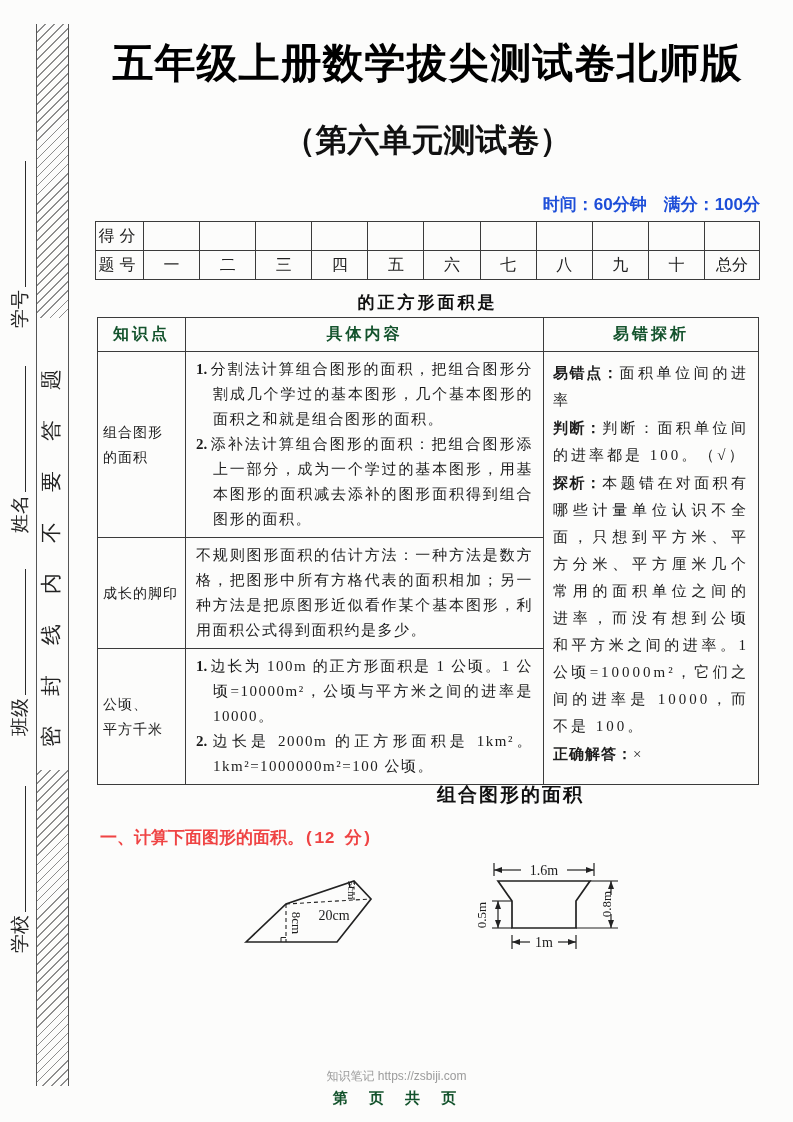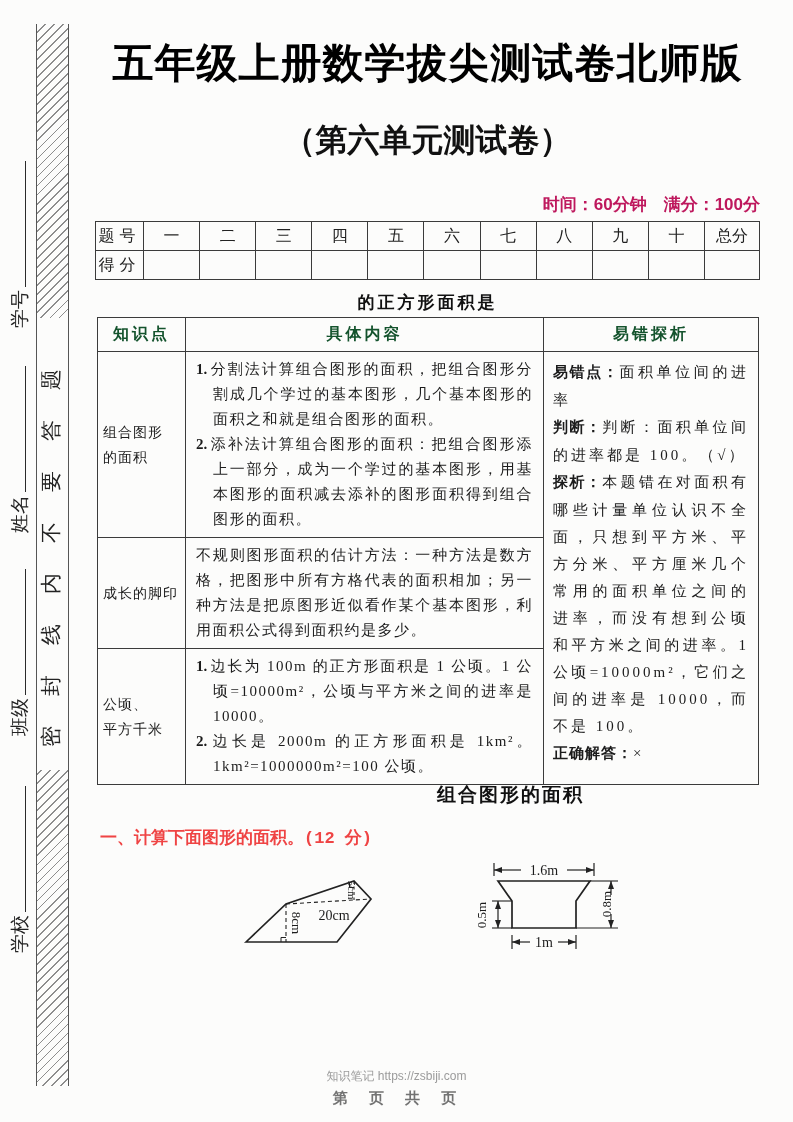--- a/index.html
+++ b/index.html
@@ -40,21 +40,21 @@
     position:absolute; left:95px; top:36px; width:665px; text-align:center;
     font-family:"Liberation Sans", sans-serif; font-weight:900;
     font-size:41px; letter-spacing:1px; color:#000000;
   }
   .subtitle {
     position:absolute; left:95px; top:119px; width:665px; text-align:center;
     font-family:"Liberation Sans", sans-serif; font-weight:800; font-size:32px; color:#111;
   }
   .meta {
     position:absolute; left:95px; top:193px; width:665px; text-align:right;
-    font-family:"Liberation Sans", sans-serif; font-weight:700; font-size:17px; color:#be185d;
+    font-family:"Liberation Sans", sans-serif; font-weight:700; font-size:17px; color:#1d4ed8;
   }
   
   table.score {
     position:absolute; left:95px; top:221px; width:665px;
     border-collapse:collapse; table-layout:fixed;
   }
   table.score td {
     border:1.6px solid #3b3b3b; height:29px; text-align:center;
     font-size:16px; color:#222;
   }
@@ -81,42 +81,42 @@
   td.content {
     vertical-align:top; padding:5px 10px; line-height:25px;
     text-align:justify; letter-spacing:1.5px;
   }
   td.analysis {
     vertical-align:top; padding:7px 9px; line-height:27px;
     text-align:justify; letter-spacing:3px; font-size:15px;
   }
   .item { text-indent:-17px; padding-left:17px; }
   .item .num { font-weight:700; letter-spacing:0; padding-right:3px; }
-  .apara .alabel { font-weight:700; font-family:Liberation Mono, monospace; letter-spacing:1px;margin-top:48px; }
+  .apara .alabel { font-weight:700; font-family:Liberation Sans, sans-serif; letter-spacing:1px;margin-top:48px; }
   
   .section-title {
     position:absolute; left:178px; top:782px; width:665px; text-align:center;
     font-family:"Liberation Sans", sans-serif; font-weight:700; font-size:19px;
     letter-spacing:2px; color:#111;
   }
   .q1 {
     position:absolute; left:100px; top:826px;
     font-family:Liberation Mono, monospace; font-weight:700; font-size:17px; color:#ef4444;
   }
   .fig { position:absolute; }
   .fig text { font-family:"Liberation Serif", serif; fill:#1c1c1c; }
   
   .footer-site {
     position:absolute; left:0; top:1068px; width:793px; text-align:center;
     font-family:"Liberation Sans", sans-serif; font-size:12px; color:#9b9b9b;
   }
   .footer-page {
     position:absolute; left:0; top:1089px; width:793px; text-align:center;
     font-family:"Liberation Sans", sans-serif; font-weight:700; font-size:15px;
-    letter-spacing:4px; word-spacing:9px; color:#737373;
+    letter-spacing:4px; word-spacing:9px; color:#14532d;
   }
 </style>
 </head>
 <body>
 
 <div class="page">
 
   <div class="seal-band">
     <div class="seal-window"></div>
   </div>
@@ -149,47 +149,47 @@
         <col>
         <col>
         <col>
         <col>
         <col>
         <col>
         <col style="width:55px">
     </colgroup>
     <tbody>
         <tr>
+      <td class="rowhead">得分</td>
+      <td></td>
+      <td></td>
+      <td></td>
+      <td></td>
+      <td></td>
+      <td></td>
+      <td></td>
+      <td></td>
+      <td></td>
+      <td></td>
+      <td></td>
+    </tr>
+    <tr>
       <td class="rowhead">题号</td>
       <td>一</td>
       <td>二</td>
       <td>三</td>
       <td>四</td>
       <td>五</td>
       <td>六</td>
       <td>七</td>
       <td>八</td>
       <td>九</td>
       <td>十</td>
       <td>总分</td>
     </tr>
-    <tr>
-      <td class="rowhead">得分</td>
-      <td></td>
-      <td></td>
-      <td></td>
-      <td></td>
-      <td></td>
-      <td></td>
-      <td></td>
-      <td></td>
-      <td></td>
-      <td></td>
-      <td></td>
-    </tr>
   </tbody>
     </table>
 
   <div class="summary-title">的正方形面积是</div>
 
   <table class="ktable">
     <colgroup>
         <col style="width:88px">
         <col style="width:358px">
         <col style="width:215px">

